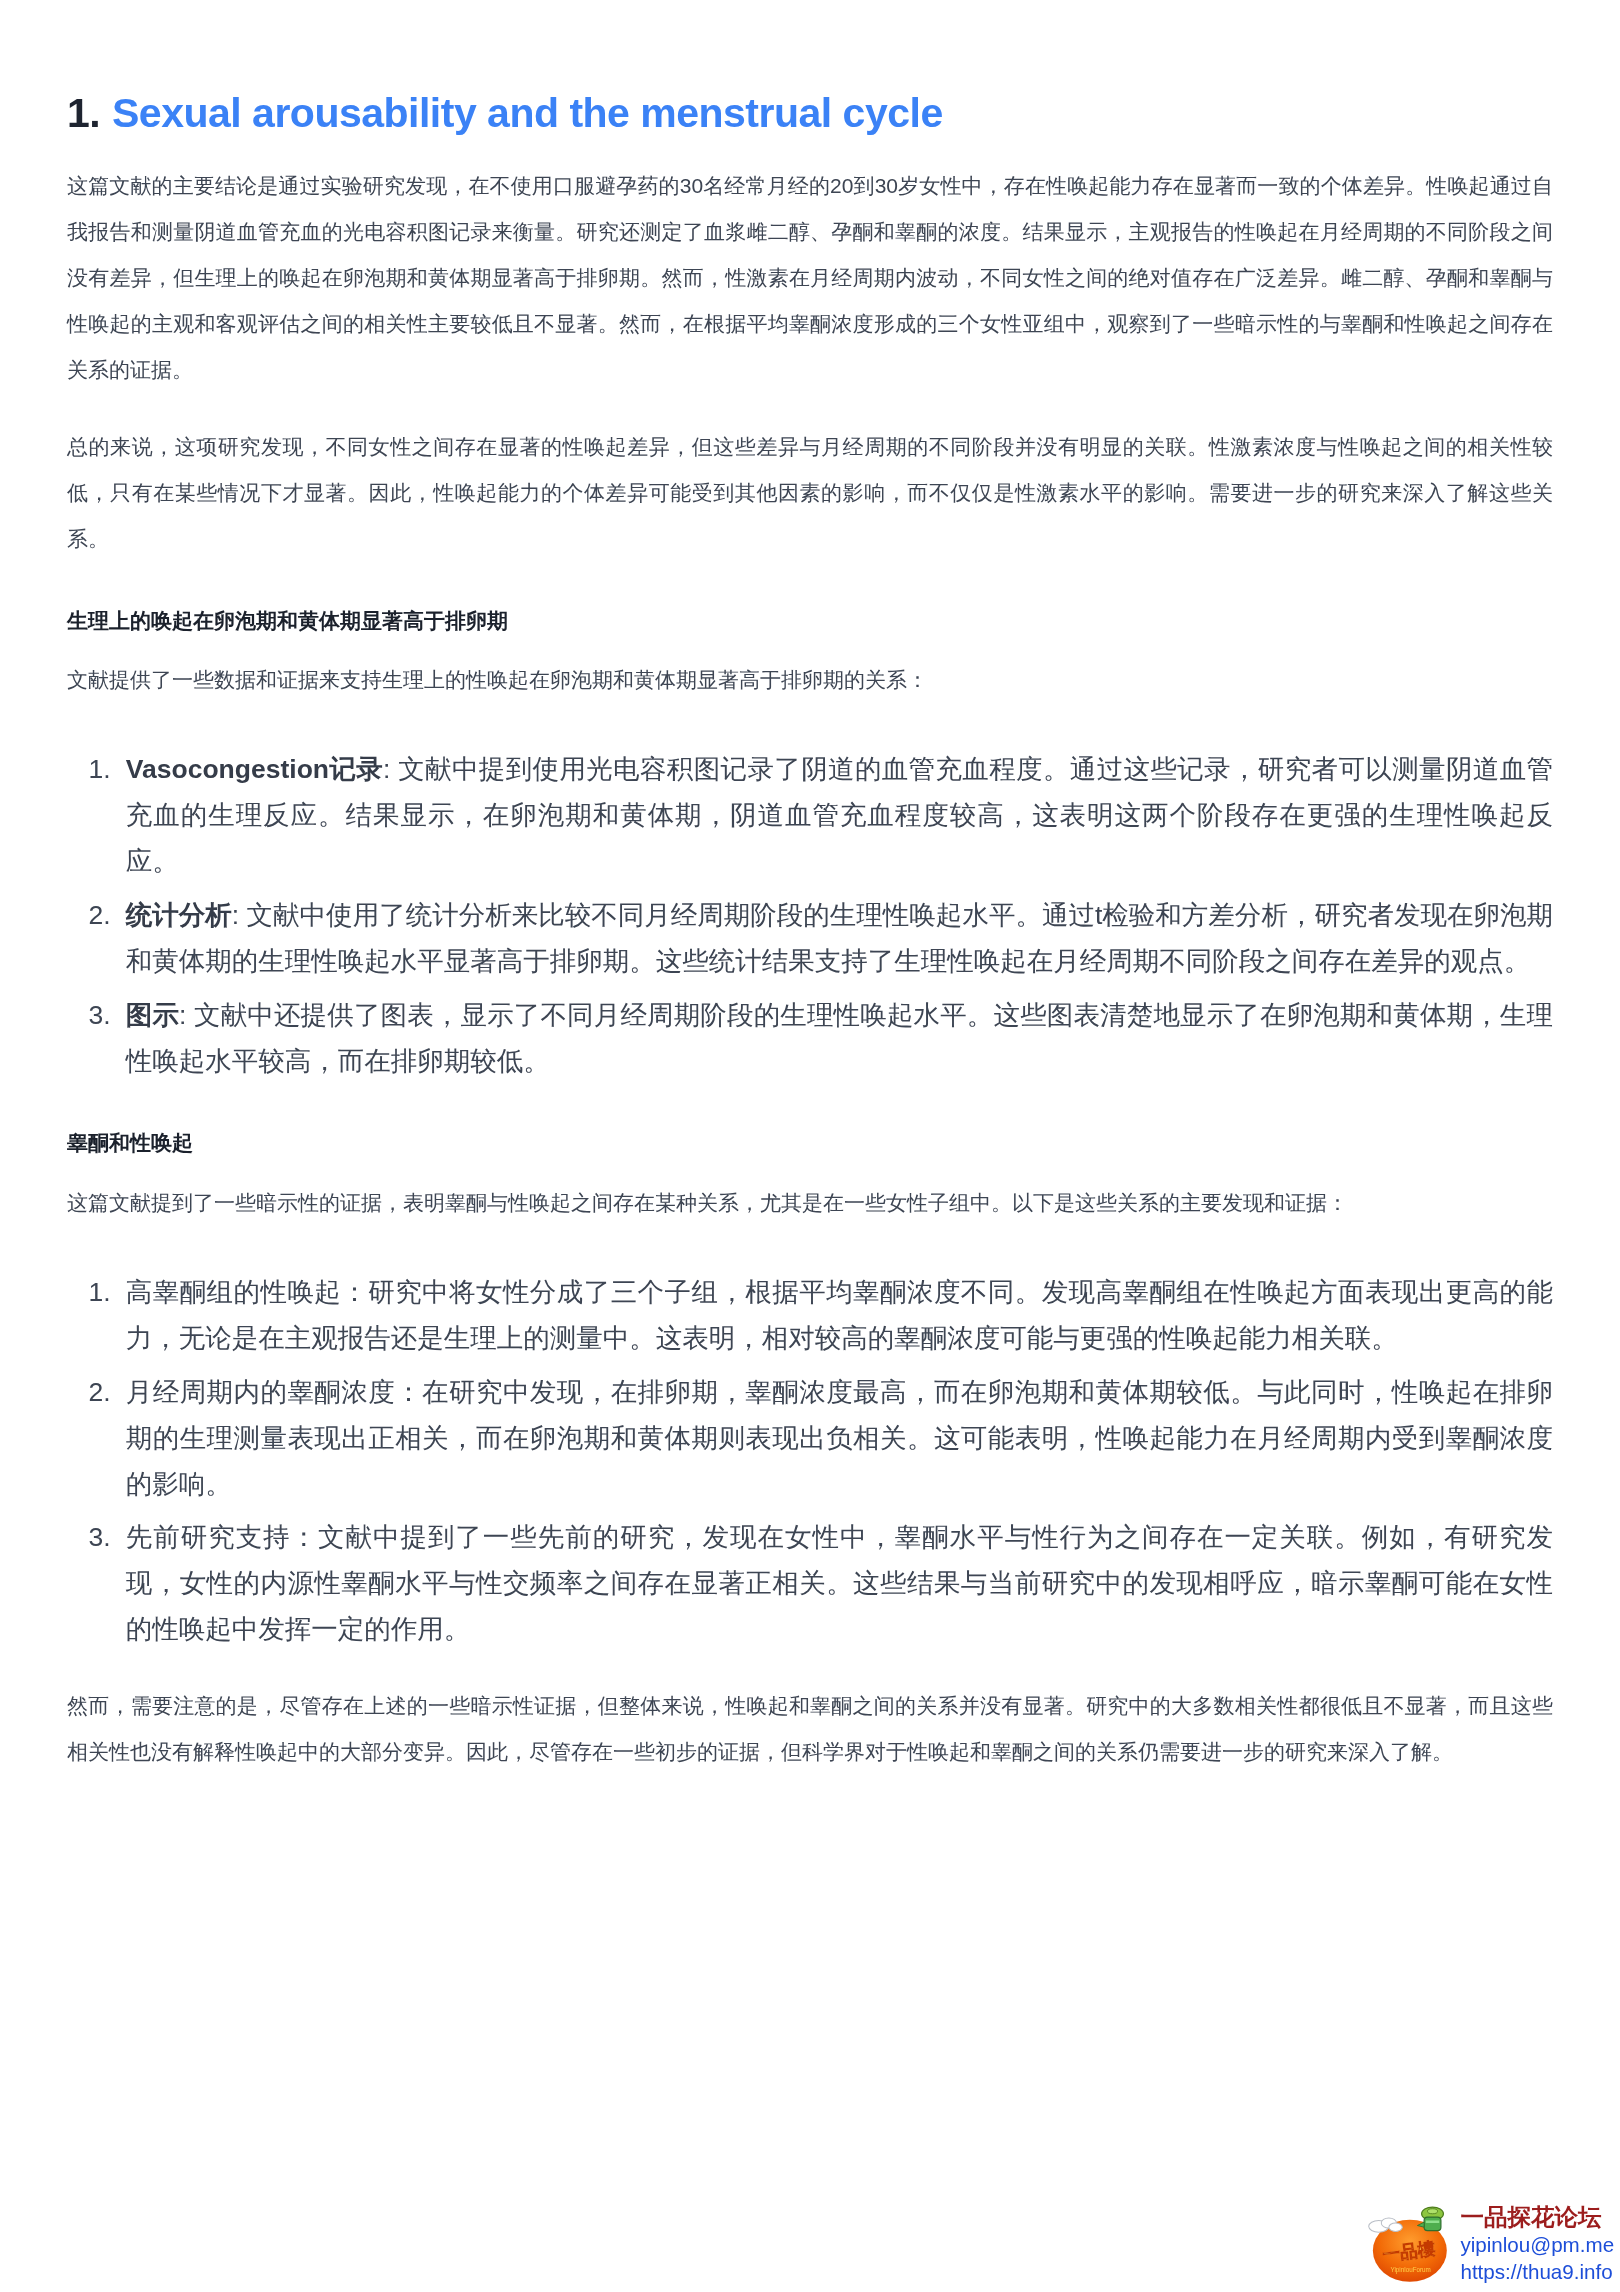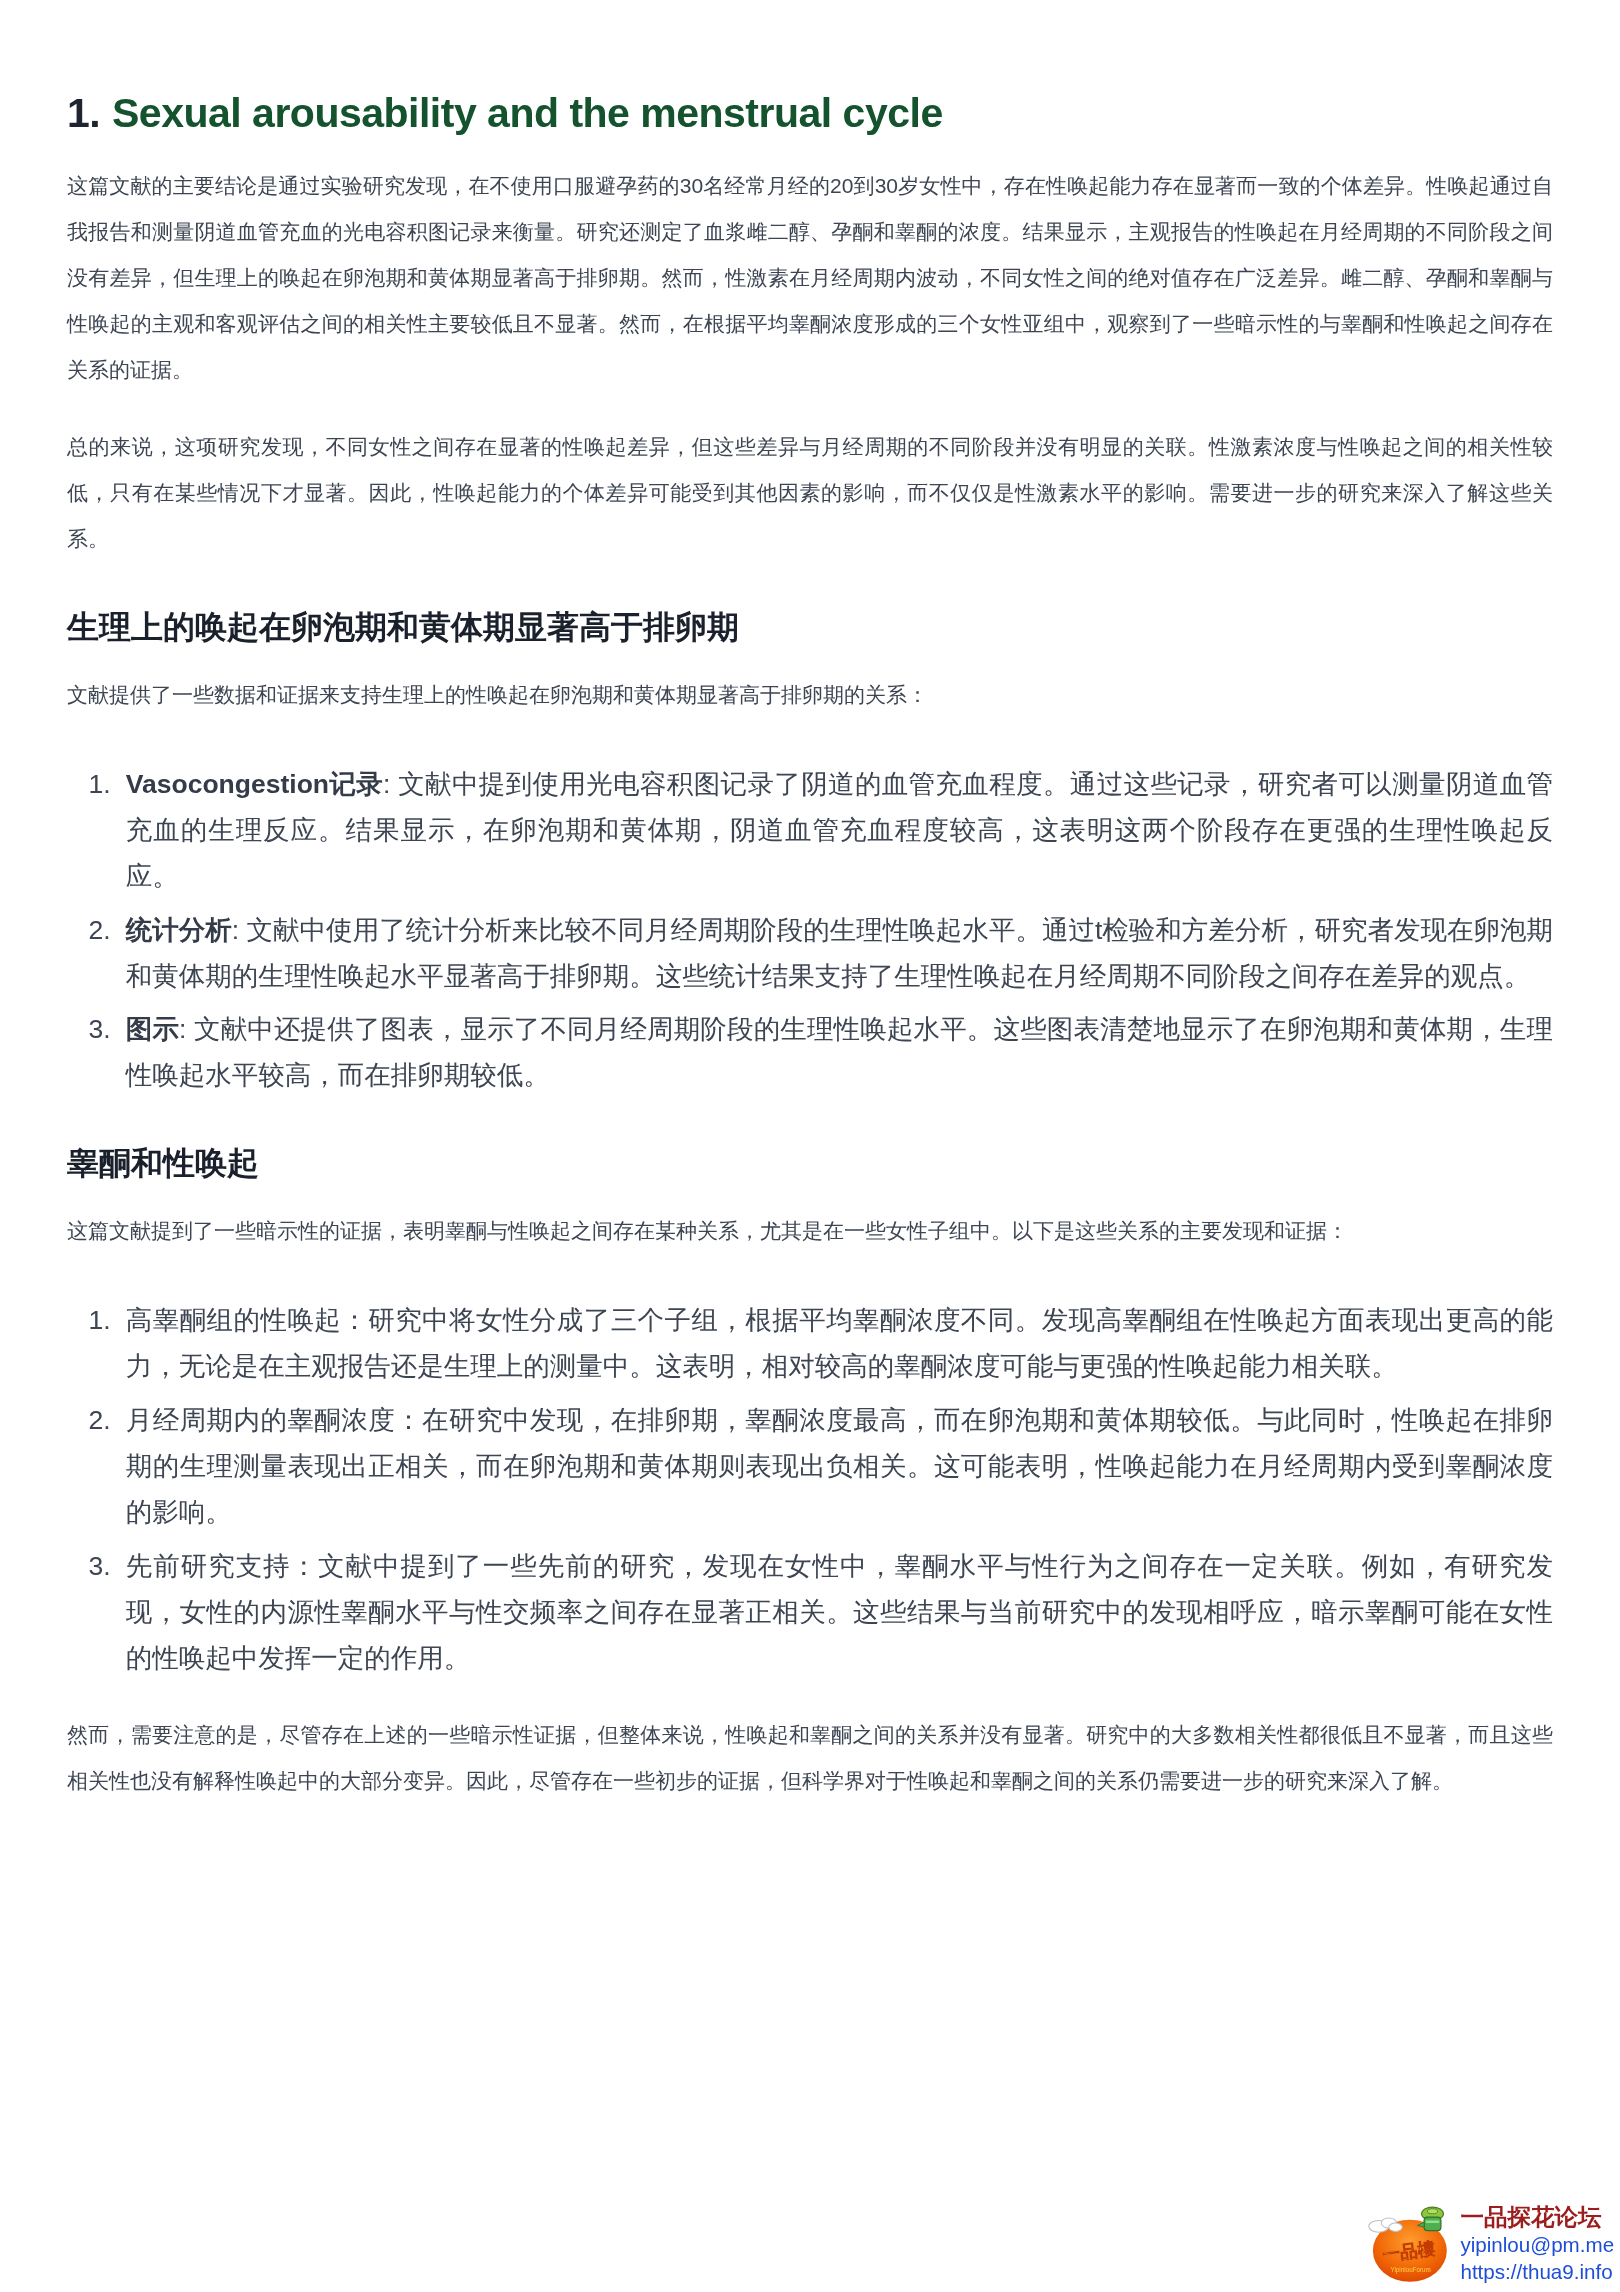--- a/index.html
+++ b/index.html
@@ -18,30 +18,30 @@
   }
   h1.doc-title {
     font-size: 41px;
     line-height: 1.15;
     font-weight: 700;
     margin: 0 0 25.5px 0;
     letter-spacing: -0.5px;
     color: #1e2430;
   }
   h1 .t-num { color: #1e2430; margin-right: 11.8px; }
-  h1 .t-text { color: #14532d; }
+  h1 .t-text { color: #3b82f6; }
   p.body-p {
     font-size: 21px;
     line-height: 46px;
     margin: 0 0 31px 0;
     text-align: justify;
     color: #3d4553;
   }
   h2.sec-h {
-    font-size: 32px;
+    font-size: 21px;
     line-height: 1.3;
     font-weight: 700;
     color: #1b212c;
     margin: 45px 0 23.5px 0;
   }
   ol.doc-list {
     margin: 43px 0 31px 0;
     padding-left: 51px;
     font-size: 26.5px;
     line-height: 46px;

